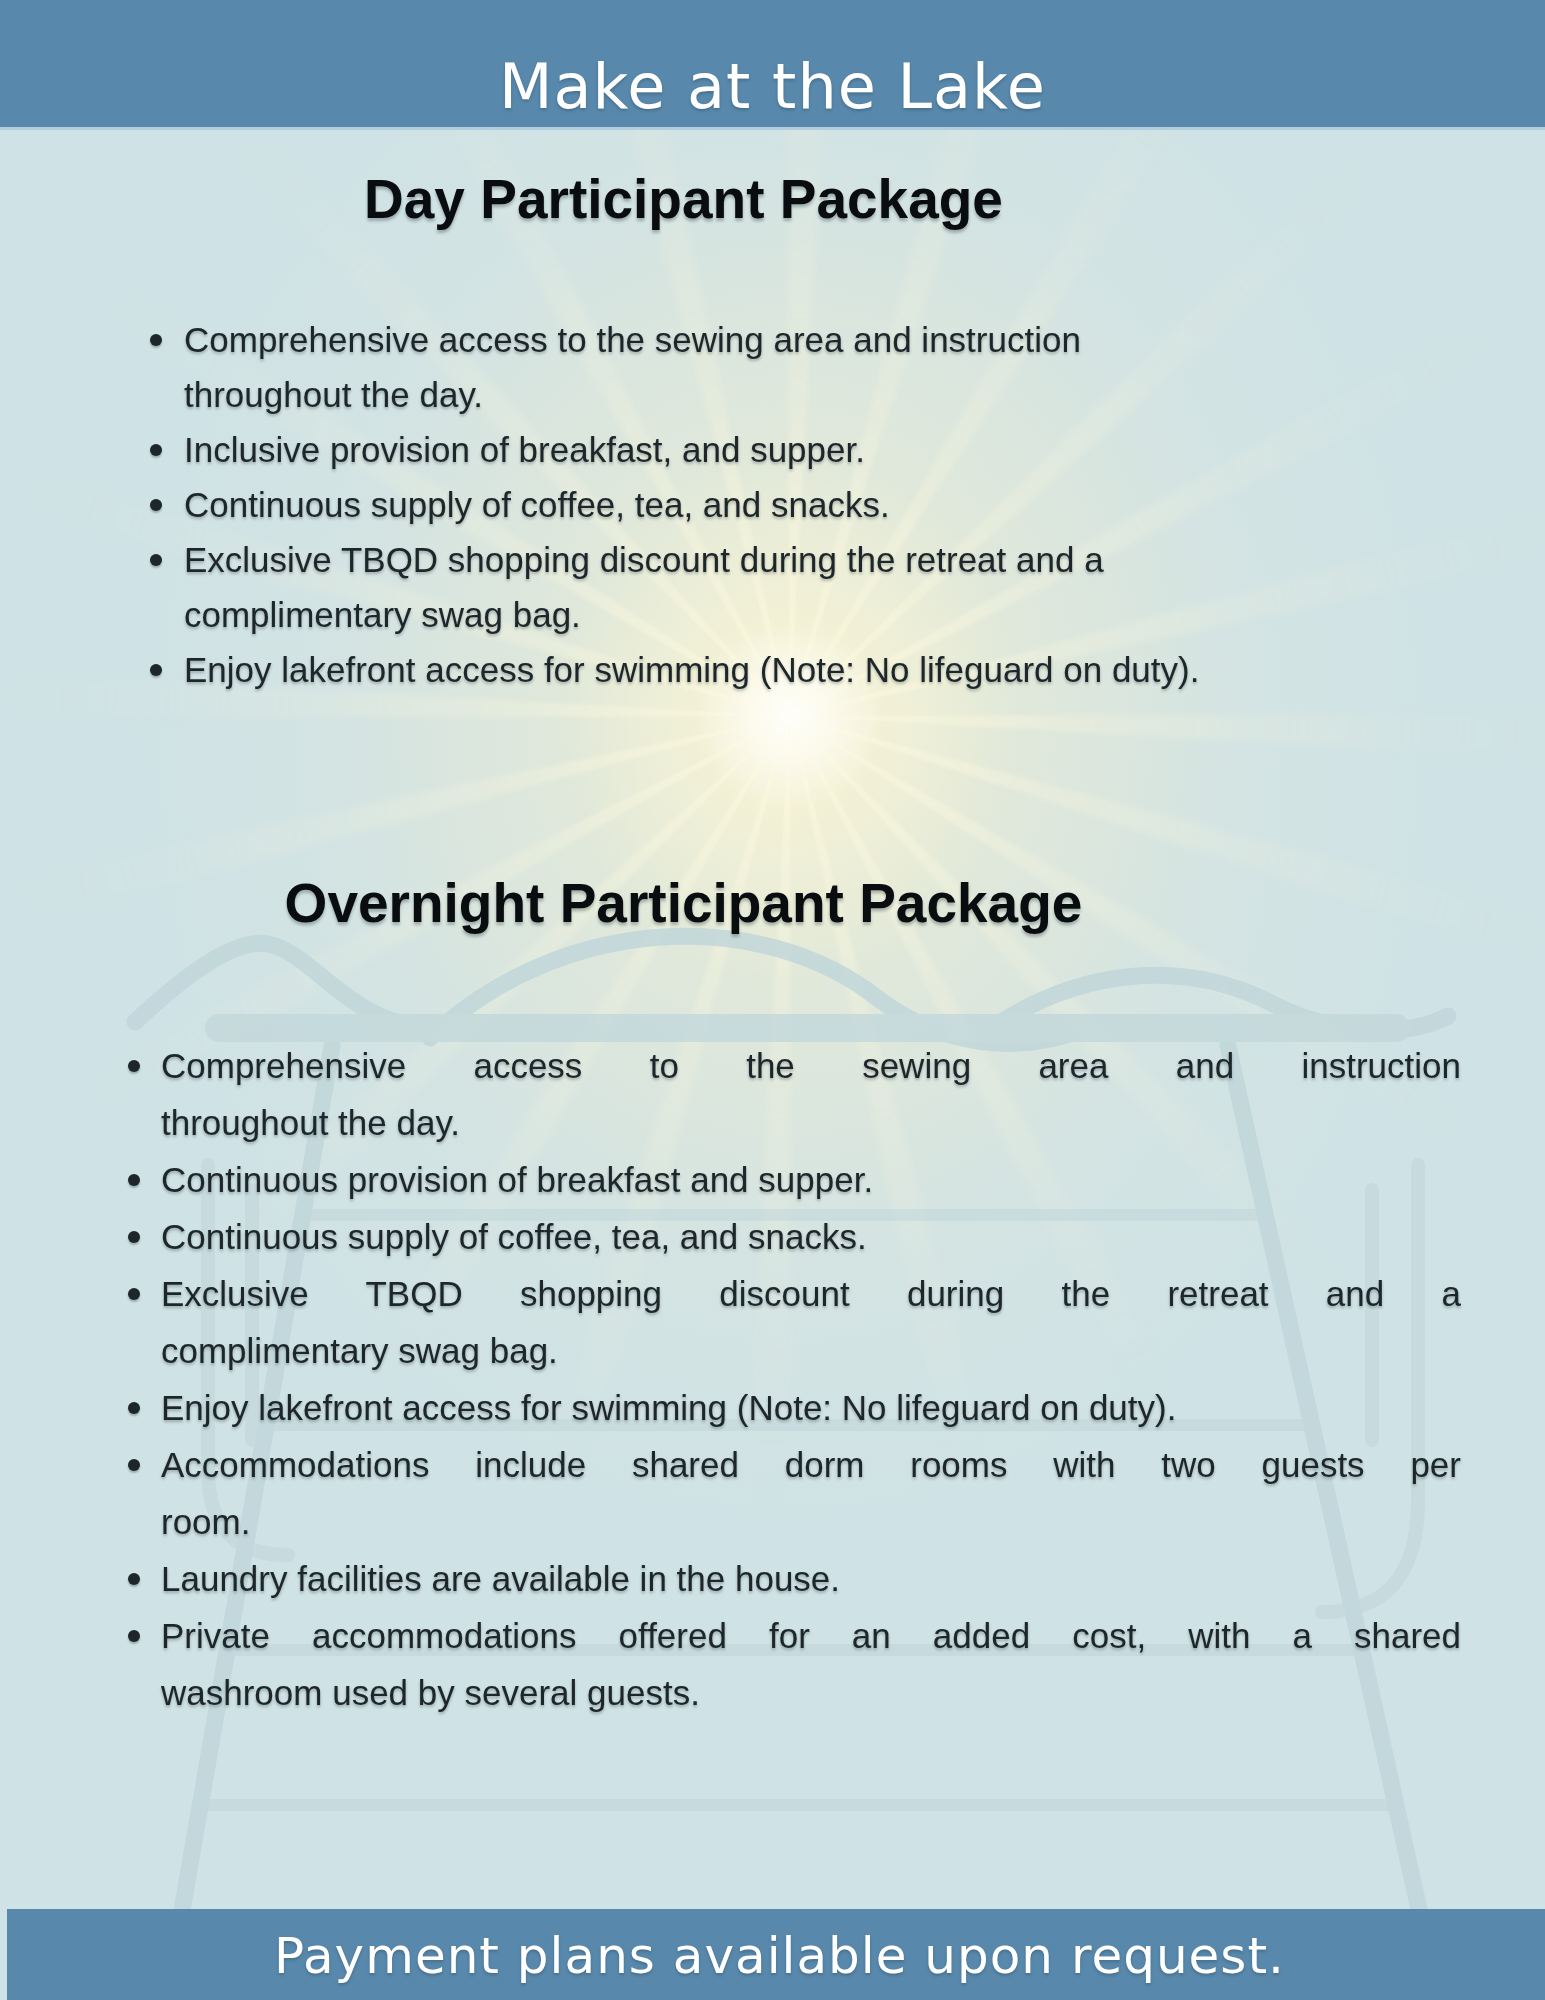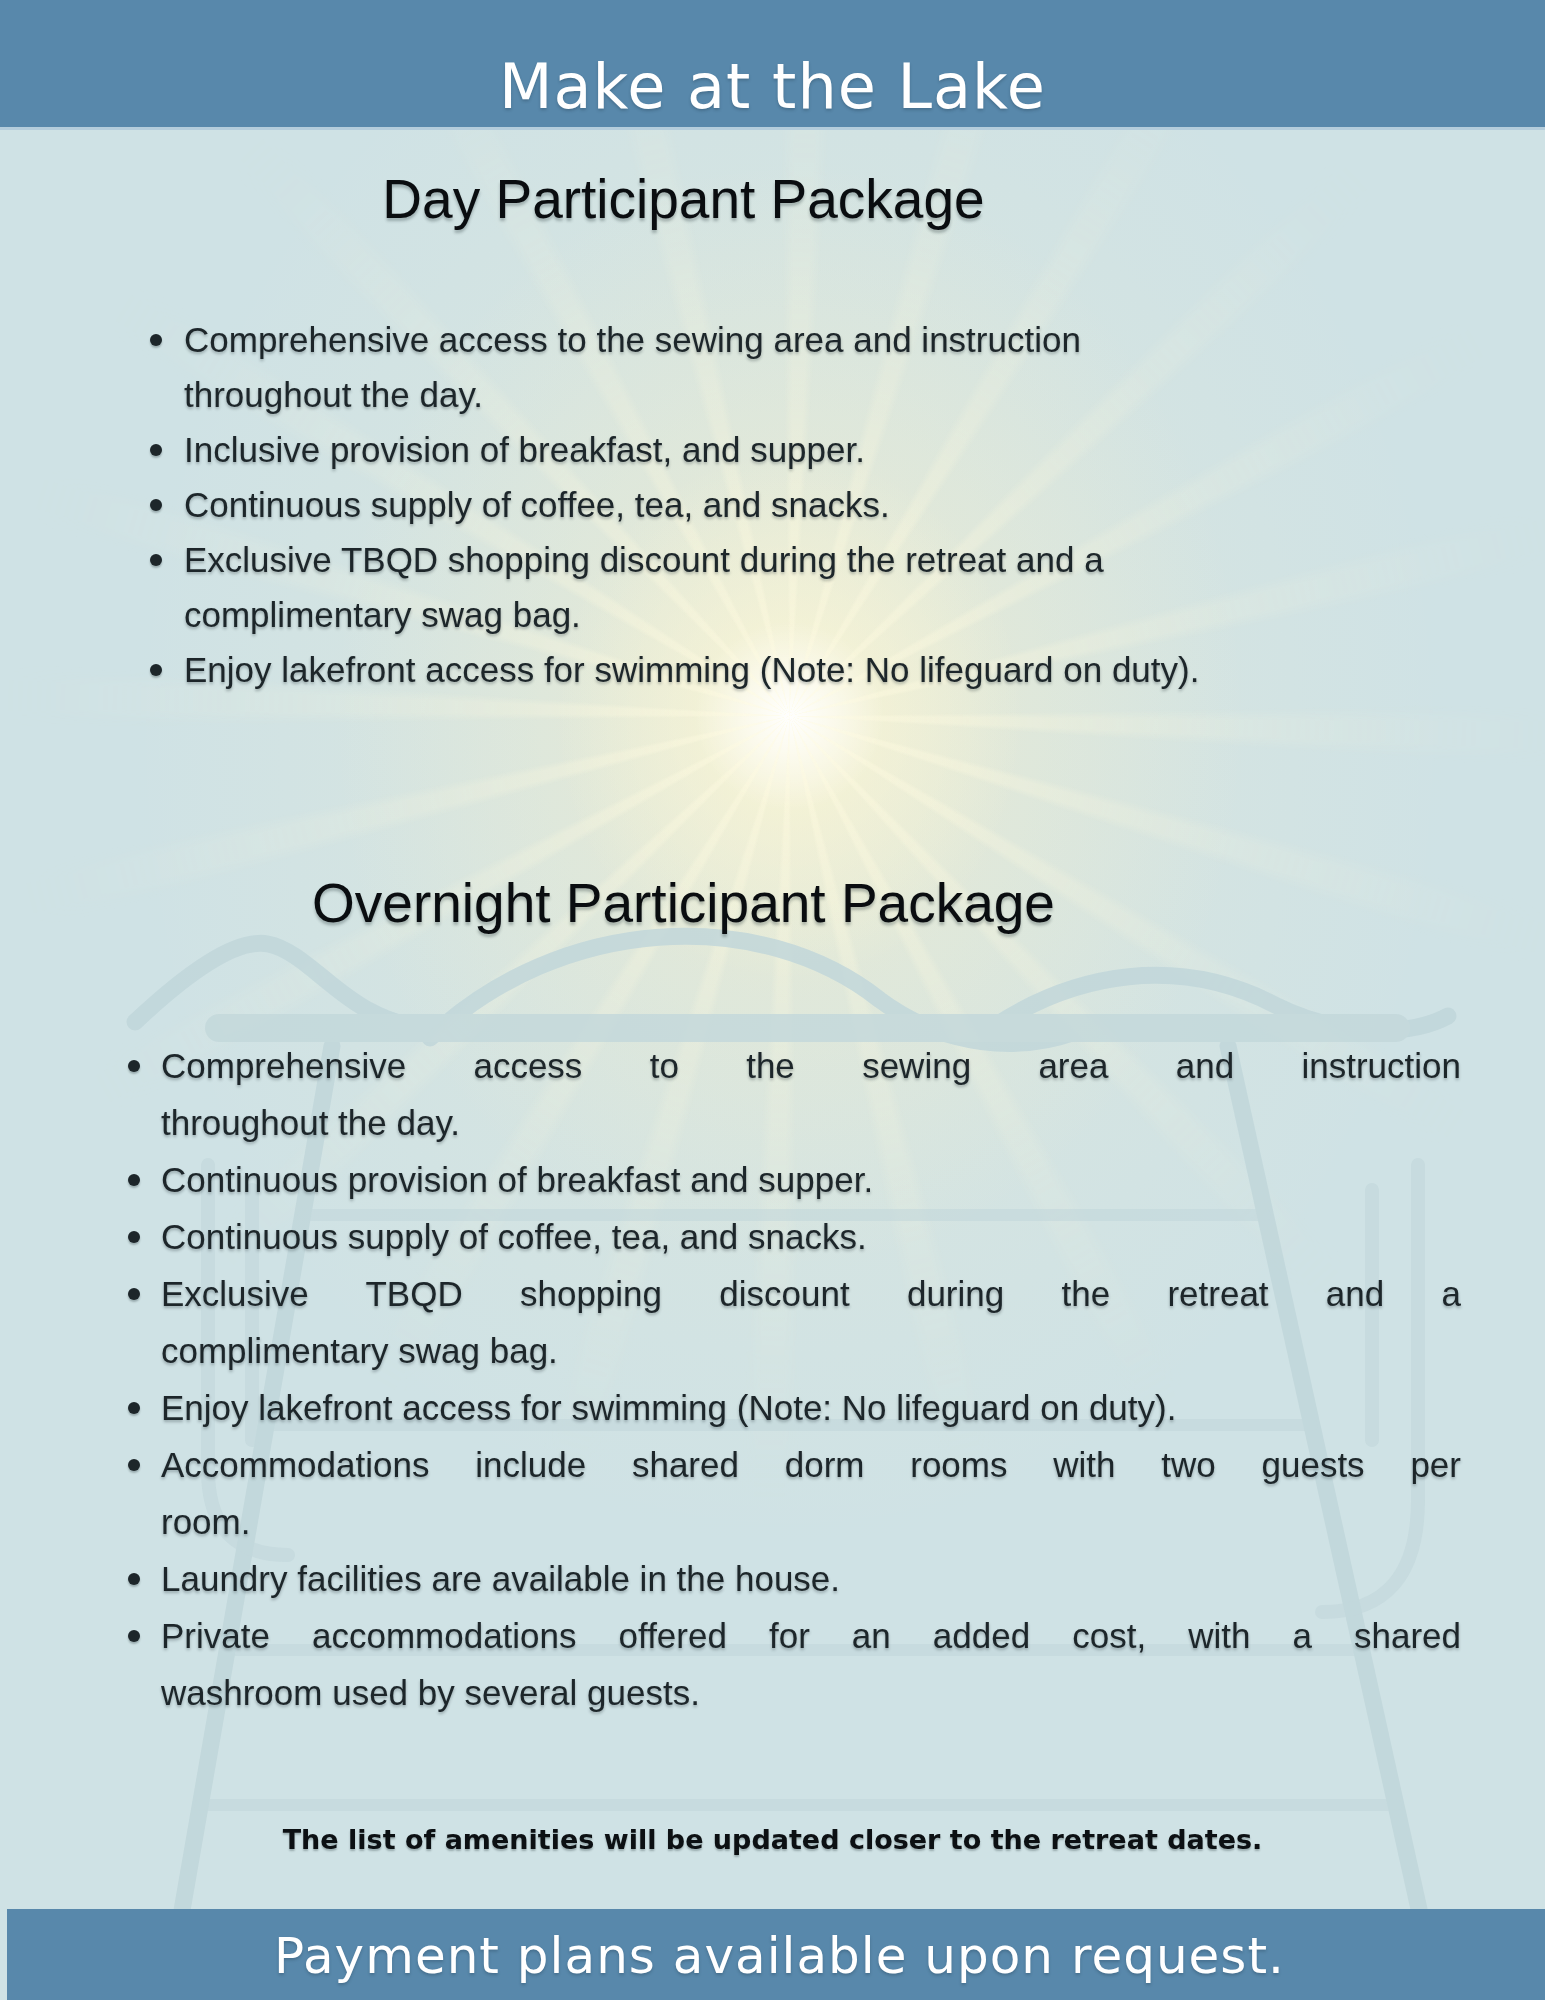--- a/index.html
+++ b/index.html
@@ -34,21 +34,21 @@
   .band-bottom { top: 1909px; height: 91px; margin-left: 7px; }
   .band-title {
     color: #ffffff; font-family: "DejaVu Sans", sans-serif; font-weight: 500;
     text-shadow: 0 2px 3px rgba(20,40,55,0.25); letter-spacing: 1px;
   }
   .band-top .band-title { line-height: 133px; font-size: 62px; margin-top: 20px; }
   .band-bottom .band-title { line-height: 95px; font-size: 50px; }
   
   .section-heading {
     position: absolute; left: 0; width: 1367px; text-align: center;
-    font-weight: 400; font-size: 55px; line-height: 62px; color: #0a0d10;
+    font-weight: 700; font-size: 55px; line-height: 62px; color: #0a0d10;
     text-shadow: 0 3px 3px rgba(30,45,50,0.3); letter-spacing: 0px;
   }
   .heading-day { top: 168px; }
   .heading-overnight { top: 872px; }
   
   .list { position: absolute; color: #1d262a; font-size: 35px; }
   .list-day { top: 312px; left: 150px; width: 1316px; line-height: 55px; }
   .list-overnight { top: 1037px; left: 128px; width: 1333px; line-height: 57px; }
   .item { display: flex; align-items: flex-start; }
   .dot {
@@ -178,19 +178,18 @@
     </div>
     <div class="item">
       <span class="dot"></span>
       <div class="txt">
           <div class="jl">Private accommodations offered for an added cost, with a shared</div>
           <div class="jl last">washroom used by several guests.</div>
         </div>
     </div>
   </div>
 
-  <div class="note">The list of amenities will be updated closer to the retreat dates.</div>
 
   <div class="band band-bottom">
     <div class="band-title">Payment plans available upon request.</div>
   </div>
 
 </div>
 
 </body></html>

